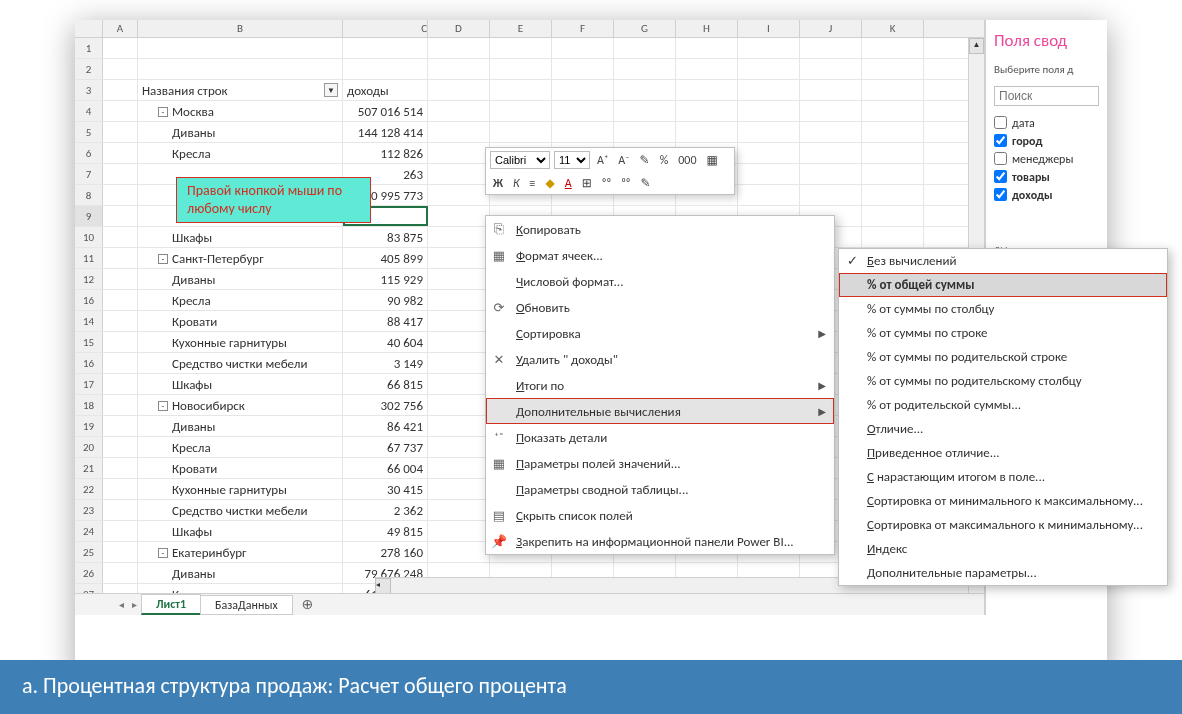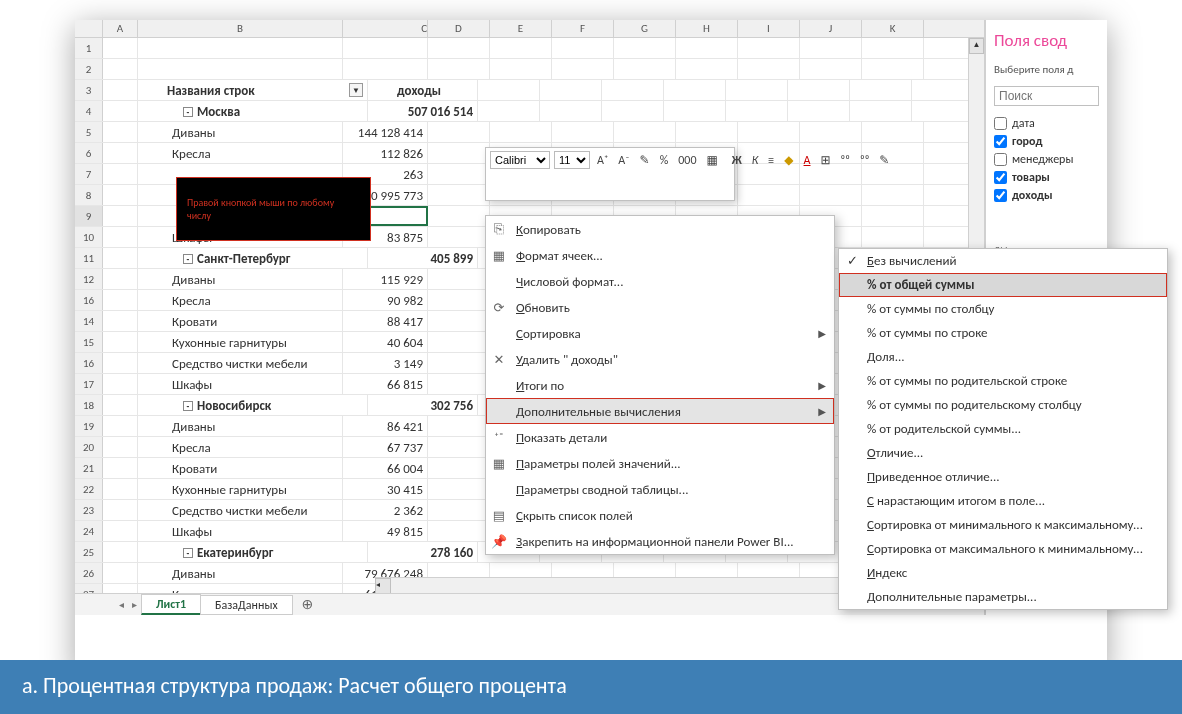--- a/index.html
+++ b/index.html
@@ -60,21 +60,21 @@
     border-right: 1px solid #e6e6e6;
     line-height: 21px;
     padding: 0 4px;
     overflow: hidden;
     white-space: nowrap;
   }
   .cA { width: 35px; }
   .cB { width: 205px; }
   .cC { width: 85px; text-align: right; }
   .cRest { width: 62px; }
-  .hdr { font-weight: bold; margin-left: 25px; }
+  .hdr { font-weight: normal; }
   .indent1 { padding-left: 20px; }
   .indent2 { padding-left: 34px; }
   .expander {
     display:inline-block;
     width:10px; height:10px;
     border:1px solid #888;
     line-height:8px;
     text-align:center;
     font-size:9px;
     margin-right:4px;
@@ -118,41 +118,41 @@
   .addsheet { padding:0 10px; font-size:14px; color:#666; }
   
   .fields {
     position:absolute; right:0; top:0; width:122px; height:595px;
     background:#fff; border-left:1px solid #d0d0d0;
     padding:10px 8px;
   }
   .fields h2 { font-size:17px; color:#ec4899; font-weight:normal; margin-bottom:12px; }
   .fields .sub { font-size:11px; color:#555; margin-bottom:10px; }
   .fields .search { width:100%; border:1px solid #c0c0c0; height:20px; padding:0 4px; font-size:12px; margin-bottom:10px; }
-  .fld { display:flex; align-items:center; margin-bottom:4px; font-size:12px; }
+  .fld { display:flex; align-items:flex-start; margin-bottom:4px; font-size:12px; }
   .fld input { margin-right:5px; }
   .fld .b { font-weight:bold; }
   
   .annot {
     position:absolute;
     border:1.5px solid #d03020;
-    background:#000000;
+    background:#5eead4;
     color:#d03020;
-    font-size:10px;
-    padding:18px 10px;
+    font-size:14px;
+    padding:4px 10px;
     line-height:1.3;
   }
   
   .minitool {
     position:absolute;
     background:#fff;
     border:1px solid #c0c0c0;
     box-shadow:3px 3px 8px rgba(0,0,0,.2);
-    height:54px;
-    display:flex; flex-direction:row;
+    height:48px;
+    display:flex; flex-direction:column;
     font-size:12px;
   }
   .mt-row { display:flex; align-items:center; padding:2px 4px; gap:4px; height:24px; }
   .mt-sel { border:1px solid #bbb; height:18px; font-size:11px; background:#fff; }
   .mt-btn { padding:0 3px; font-size:12px; color:#444; }
   
   .ctxmenu {
     position:absolute;
     background:#fff;
     border:1px solid #c0c0c0;
@@ -728,21 +728,20 @@
       <span class="ico">📌</span>
       <span><span class="u">З</span>акрепить на информационной панели Power BI...</span>
     </div>
   </div>
 
 <div class="submenu" id="sub" style="left:838px; top:248px;">
     <div class="mi"><span class="chk">✓</span><span><span class="u">Б</span>ез вычислений</span></div>
     <div class="mi hl"><span>% от общей суммы</span></div>
     <div class="mi"><span>% от суммы по столбцу</span></div>
     <div class="mi"><span>% от суммы по строке</span></div>
-    <div class="mi"><span><span class="u">Д</span>оля...</span></div>
     <div class="mi"><span>% от суммы по родительской строке</span></div>
     <div class="mi"><span>% от суммы по родительскому столбцу</span></div>
     <div class="mi"><span>% от родительской суммы...</span></div>
     <div class="mi"><span><span class="u">О</span>тличие...</span></div>
     <div class="mi"><span><span class="u">П</span>риведенное отличие...</span></div>
     <div class="mi"><span><span class="u">С</span> нарастающим итогом в поле...</span></div>
     <div class="mi"><span><span class="u">С</span>ортировка от минимального к максимальному...</span></div>
     <div class="mi"><span><span class="u">С</span>ортировка от максимального к минимальному...</span></div>
     <div class="mi"><span><span class="u">И</span>ндекс</span></div>
     <div class="mi"><span><span class="u">Д</span>ополнительные параметры...</span></div>

